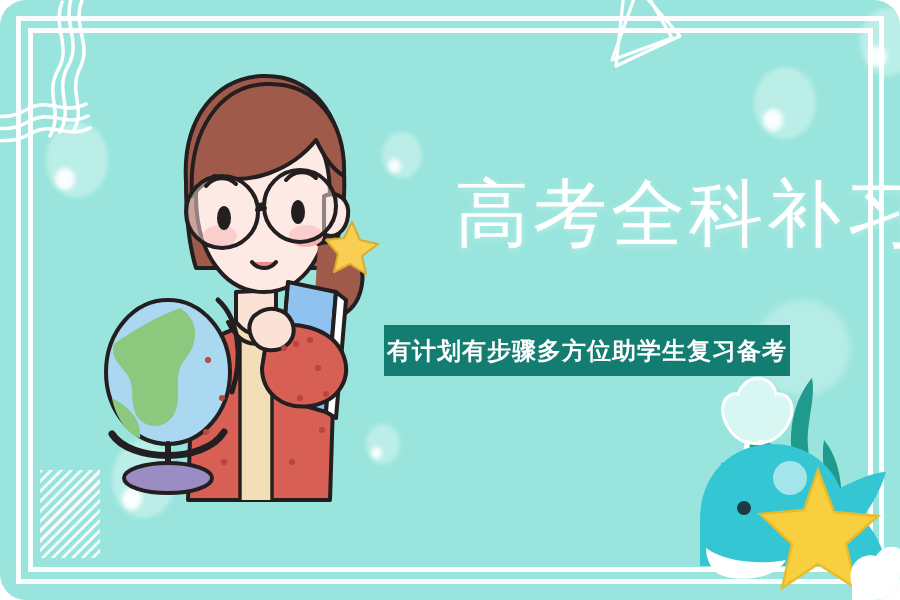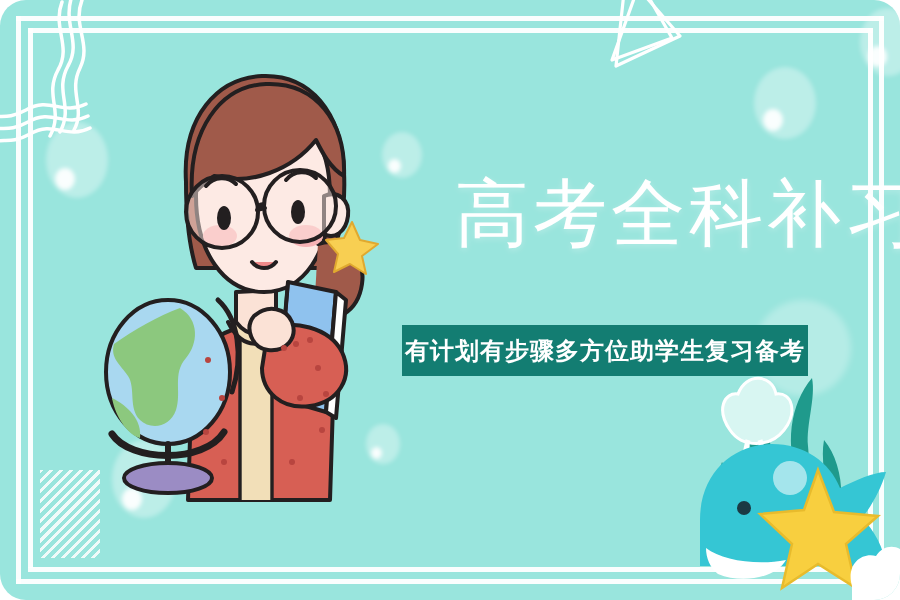--- a/index.html
+++ b/index.html
@@ -42,21 +42,21 @@
 
   
   .title{
     position:absolute;left:455px;top:176px;
     font-size:74px;line-height:1.0;letter-spacing:4px;
     color:#ffffff;font-weight:400;white-space:nowrap;
     font-family:"DejaVu Sans","Liberation Sans",sans-serif;
     text-shadow:0 2px 6px rgba(255,255,255,.28);
   }
   .subbar{
-    position:absolute;left:402px;top:325px;width:406px;height:51px;
+    position:absolute;left:384px;top:325px;width:406px;height:51px;
     background:#137d72;display:flex;align-items:center;justify-content:center;
   }
   .subbar span{
     color:#ffffff;font-size:24px;letter-spacing:1px;white-space:nowrap;
     font-weight:700;
     font-family:"DejaVu Sans","Liberation Sans",sans-serif;
   }
   .subglow{
     position:absolute;left:755px;top:300px;width:96px;height:96px;
     border-radius:50%;background:rgba(255,255,255,.28);filter:blur(3px);

